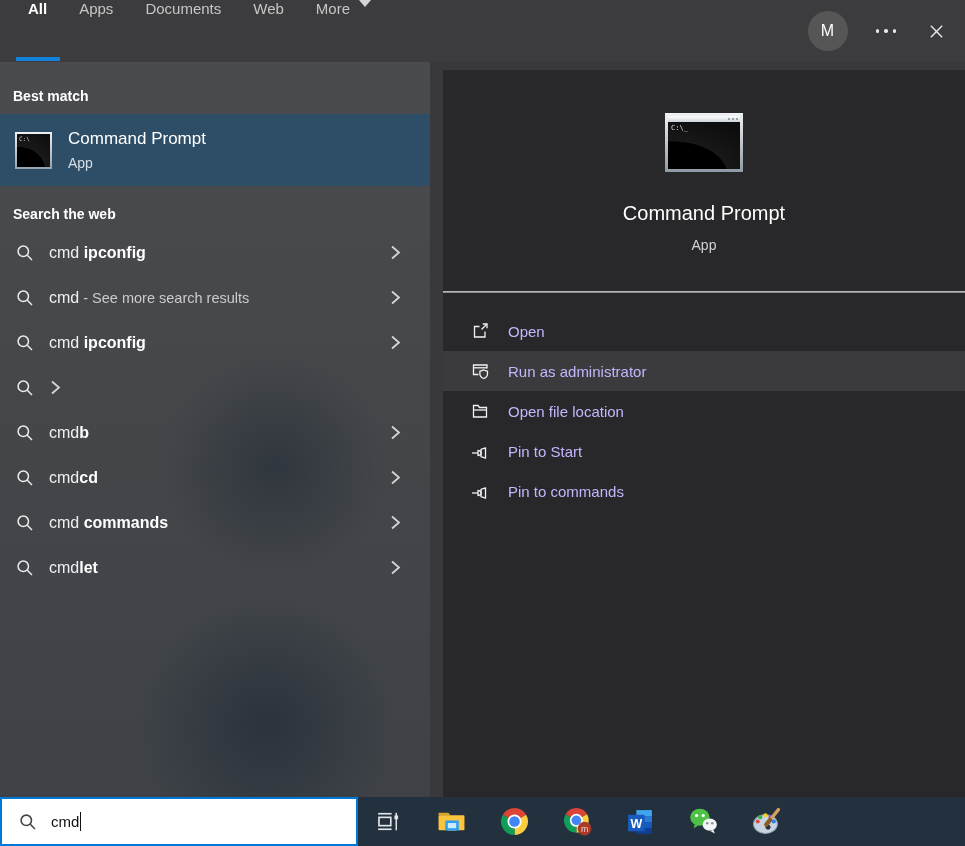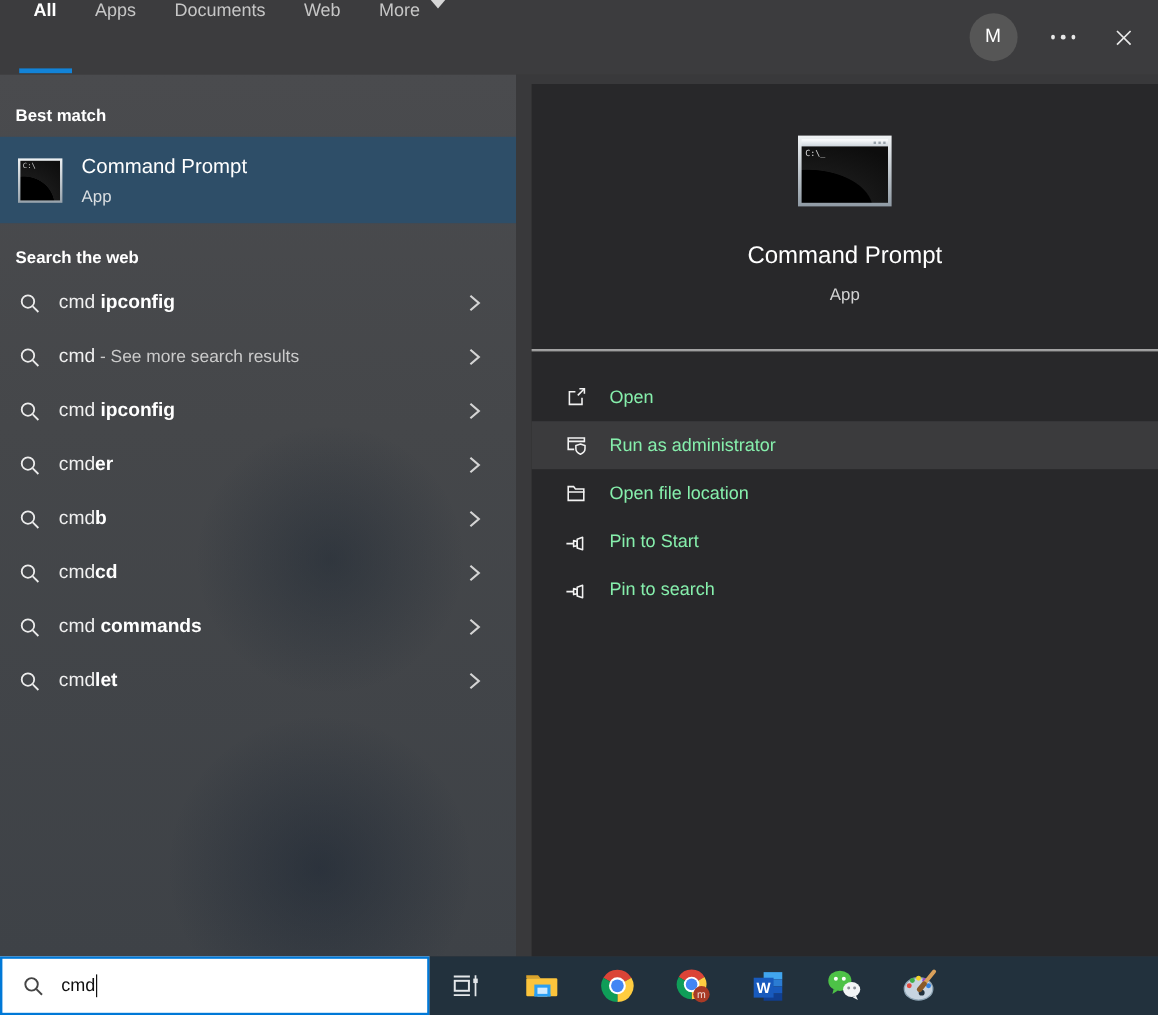--- a/index.html
+++ b/index.html
@@ -48,21 +48,21 @@
   .right-panel { position:absolute; left:443px; top:70px; width:522px; height:727px; background:#28282a; display:flex; flex-direction:column; align-items:center; }
   .cmd-big { margin-top:43px; width:78px; height:59px; background:linear-gradient(180deg,#f0f3f5,#8f9aa4); padding:3px; flex:none; }
   .cmd-big .titlebar { height:6px; background:linear-gradient(180deg,#fdfeff,#ccd4db); display:flex; justify-content:flex-end; align-items:center; gap:2px; padding-right:2px; }
   .cmd-big .titlebar i { width:2px; height:2px; background:#97a1aa; }
   .cmd-big .body { height:calc(100% - 6px); background:radial-gradient(135% 125% at 6% 112%, #000 56%, #181818 57%, #0d0d0d 100%); position:relative; }
   .cmd-big .ctext { position:absolute; top:2px; left:3px; color:#ddd; font-size:7px; line-height:8px; font-family:"DejaVu Sans Mono",monospace; }
   .rp-title { margin-top:30px; color:#fff; font-size:20px; }
   .rp-sub { margin-top:12px; color:#d2d2d2; font-size:14px; }
   .rp-sep { margin-top:38px; width:100%; height:2px; background:linear-gradient(180deg,#cdcdcd,#757575); }
   .menu { margin-top:18px; width:100%; }
-  .menu-row { height:40px; display:flex; align-items:center; padding-left:27px; color:#86efac; font-size:15px; }
+  .menu-row { height:40px; display:flex; align-items:center; padding-left:27px; color:#c4b5fd; font-size:15px; }
   .menu-row.hl { background:#3b3b3d; }
   .menu-icon { width:20px; height:20px; margin-right:18px; flex:none; }
 
   
   .bottombar { position:absolute; left:0; top:797px; width:965px; height:49px; display:flex; z-index:6; }
   .searchbox { width:358px; height:49px; background:#fff; border:2px solid #0078d7; display:flex; align-items:center; padding-left:17px; }
   .search-text { color:#111; font-size:15px; margin-left:14px; }
   .caret { display:inline-block; width:1px; height:19px; background:#111; margin-left:1px; vertical-align:-4px; }
   .taskbar { flex:1; background:#22313d; display:flex; align-items:center; gap:34px; padding-left:16px; }
   .tb-icon { width:29px; height:29px; flex:none; }
@@ -152,21 +152,20 @@
         <div class="sug-text"><span>cmd </span><span class="suf-b">ipconfig</span></div>
         <svg class="chev" width="13" height="17" viewBox="0 0 13 17">
             <path d="M3,2.5 L10,8.5 L3,14.5" stroke="#d4d4d4" stroke-width="1.8" fill="none"></path>
           </svg>
       </div>
       <div class="sug-row">
         <svg class="mag" width="18" height="18" viewBox="0 0 18 18">
             <circle cx="7.3" cy="7.3" r="5.2" stroke="#ececec" stroke-width="1.5" fill="none"></circle>
             <path d="M11.3,11.3 L16,16" stroke="#ececec" stroke-width="1.5"></path>
           </svg>
-        <div class="sug-text"><span>cmd</span><span class="suf-b">er</span></div>
         <svg class="chev" width="13" height="17" viewBox="0 0 13 17">
             <path d="M3,2.5 L10,8.5 L3,14.5" stroke="#d4d4d4" stroke-width="1.8" fill="none"></path>
           </svg>
       </div>
       <div class="sug-row">
         <svg class="mag" width="18" height="18" viewBox="0 0 18 18">
             <circle cx="7.3" cy="7.3" r="5.2" stroke="#ececec" stroke-width="1.5" fill="none"></circle>
             <path d="M11.3,11.3 L16,16" stroke="#ececec" stroke-width="1.5"></path>
           </svg>
         <div class="sug-text"><span>cmd</span><span class="suf-b">b</span></div>
@@ -253,21 +252,21 @@
             <path d="M11,8.3 L15.5,6.8 V17.2 L11,15.7 Z"></path>
         </svg>
         <span>Pin to Start</span>
       </div>
       <div class="menu-row">
         <svg class="menu-icon" viewBox="0 0 20 20" fill="none" stroke="#f2f2f2" stroke-width="1.3" stroke-linejoin="round">
           <path d="M2,12 H8"></path>
             <path d="M8,9.5 L11,10.3 V13.7 L8,14.5 Z"></path>
             <path d="M11,8.3 L15.5,6.8 V17.2 L11,15.7 Z"></path>
         </svg>
-        <span>Pin to search</span>
+        <span>Pin to commands</span>
       </div>
     </div>
   </div>
 
   <div class="bottombar">
     <div class="searchbox">
       <svg width="18" height="18" viewBox="0 0 18 18">
           <circle cx="7.3" cy="7.3" r="5.2" stroke="#454545" stroke-width="1.6" fill="none"></circle>
           <path d="M11.3,11.3 L16,16" stroke="#454545" stroke-width="1.6"></path>
         </svg>

